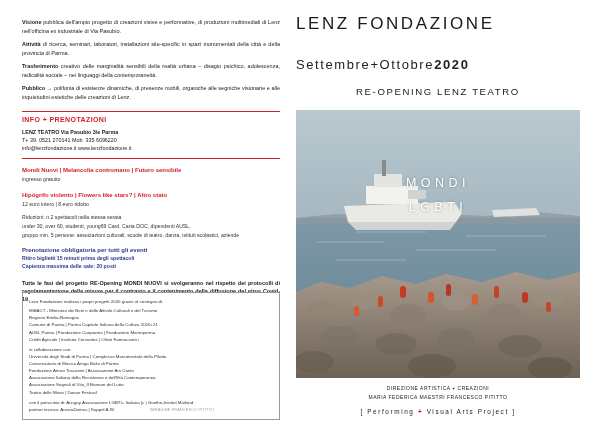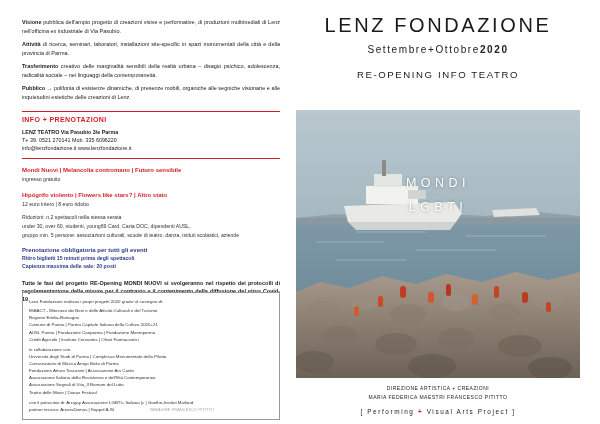--- a/index.html
+++ b/index.html
@@ -142,29 +142,28 @@
   }
 
   
   .right-col {
     position: absolute;
     left: 296px;
     top: 14px;
     width: 284px;
   }
   .lenz-title {
-    font-size: 20px;
+    font-size: 17px;
     letter-spacing: 2.6px;
     color: #1a1a1a;
-    text-align: center;
   }
   .date-line {
-    margin-top: 7px;
-    text-align: center;
-    font-size: 10px;
+    margin-top: 23px;
+    text-align: left;
+    font-size: 13px;
     letter-spacing: 1.6px;
     color: #222;
   }
   .date-line .yr {
     font-weight: bold;
   }
   .reopening {
     margin-top: 14px;
     text-align: center;
     font-size: 9.6px;
@@ -295,21 +294,21 @@
     <div class="sponsor-line">partner tecnico: AuroraDomus | Koppel A.W.</div>
   </div>
 
   <div class="photo-credit">IMMAGINE FRANCESCO PITITTO</div>
 
   <div class="right-col">
     <div class="lenz-title">LENZ FONDAZIONE</div>
     <div class="date-line">
       <span>Settembre</span><span>+</span><span>Ottobre</span><span class="yr">2020</span>
     </div>
-    <div class="reopening">RE-OPENING INFO TEATRO</div>
+    <div class="reopening">RE-OPENING LENZ TEATRO</div>
   </div>
 
   <div class="photo-wrap">
     <svg class="photo-svg" width="284" height="268" viewBox="0 0 284 268" xmlns="http://www.w3.org/2000/svg">
       <defs>
         <linearGradient id="sky" x1="0" y1="0" x2="0" y2="1">
           <stop offset="0%" stop-color="#b9c8cf"></stop>
           <stop offset="55%" stop-color="#9fb2bc"></stop>
           <stop offset="100%" stop-color="#8ea4b0"></stop>
         </linearGradient>

